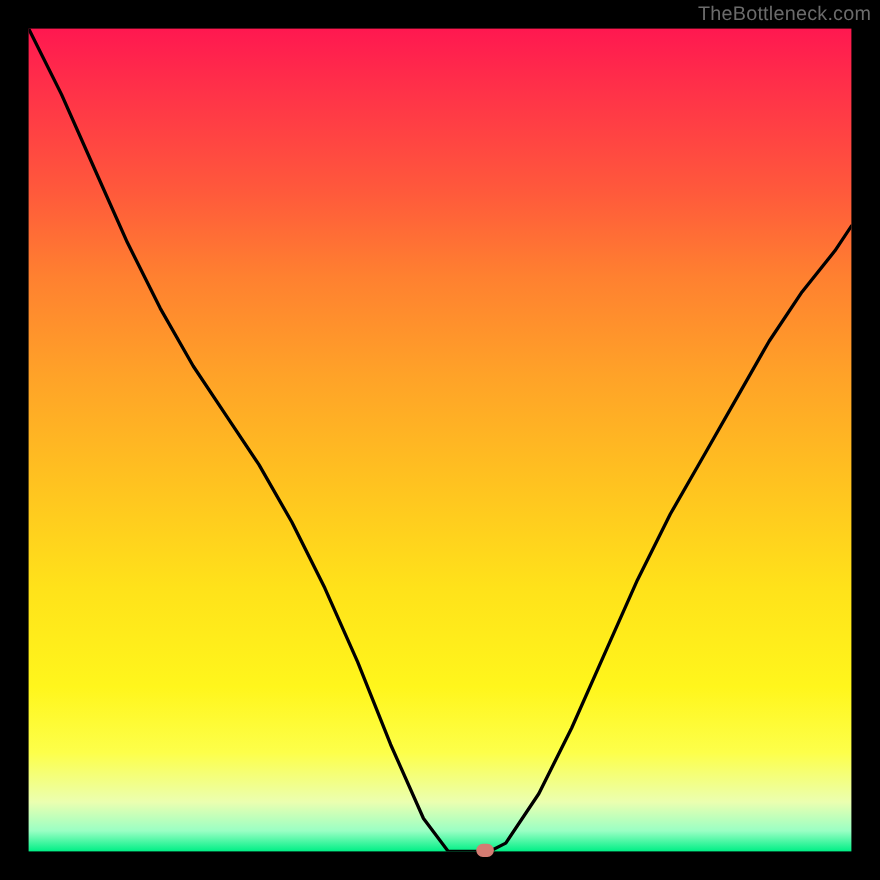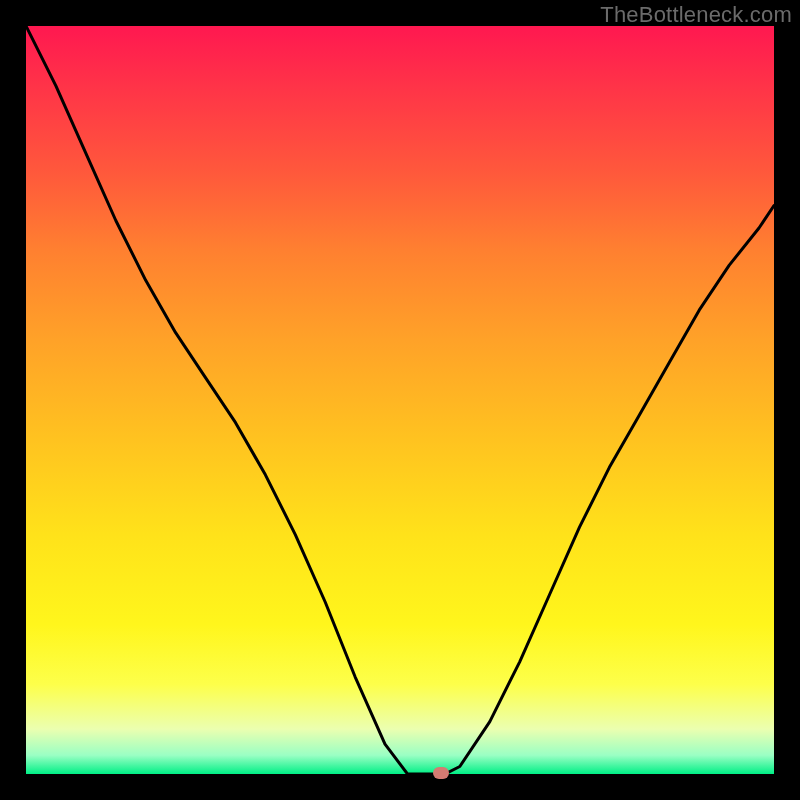--- a/index.html
+++ b/index.html
@@ -14,21 +14,21 @@
     position: relative;
     width: 800px;
     height: 800px;
     background: #000;
   }
   .watermark {
     position: absolute;
     top: 2px;
     right: 8px;
     color: #6b6b6b;
-    font-size: 22px;
+    font-size: 18px;
     font-weight: 500;
     letter-spacing: 0.2px;
     z-index: 50;
     user-select: none;
   }
   .plot {
     position: absolute;
     left: 26px;
     top: 26px;
     width: 748px;

